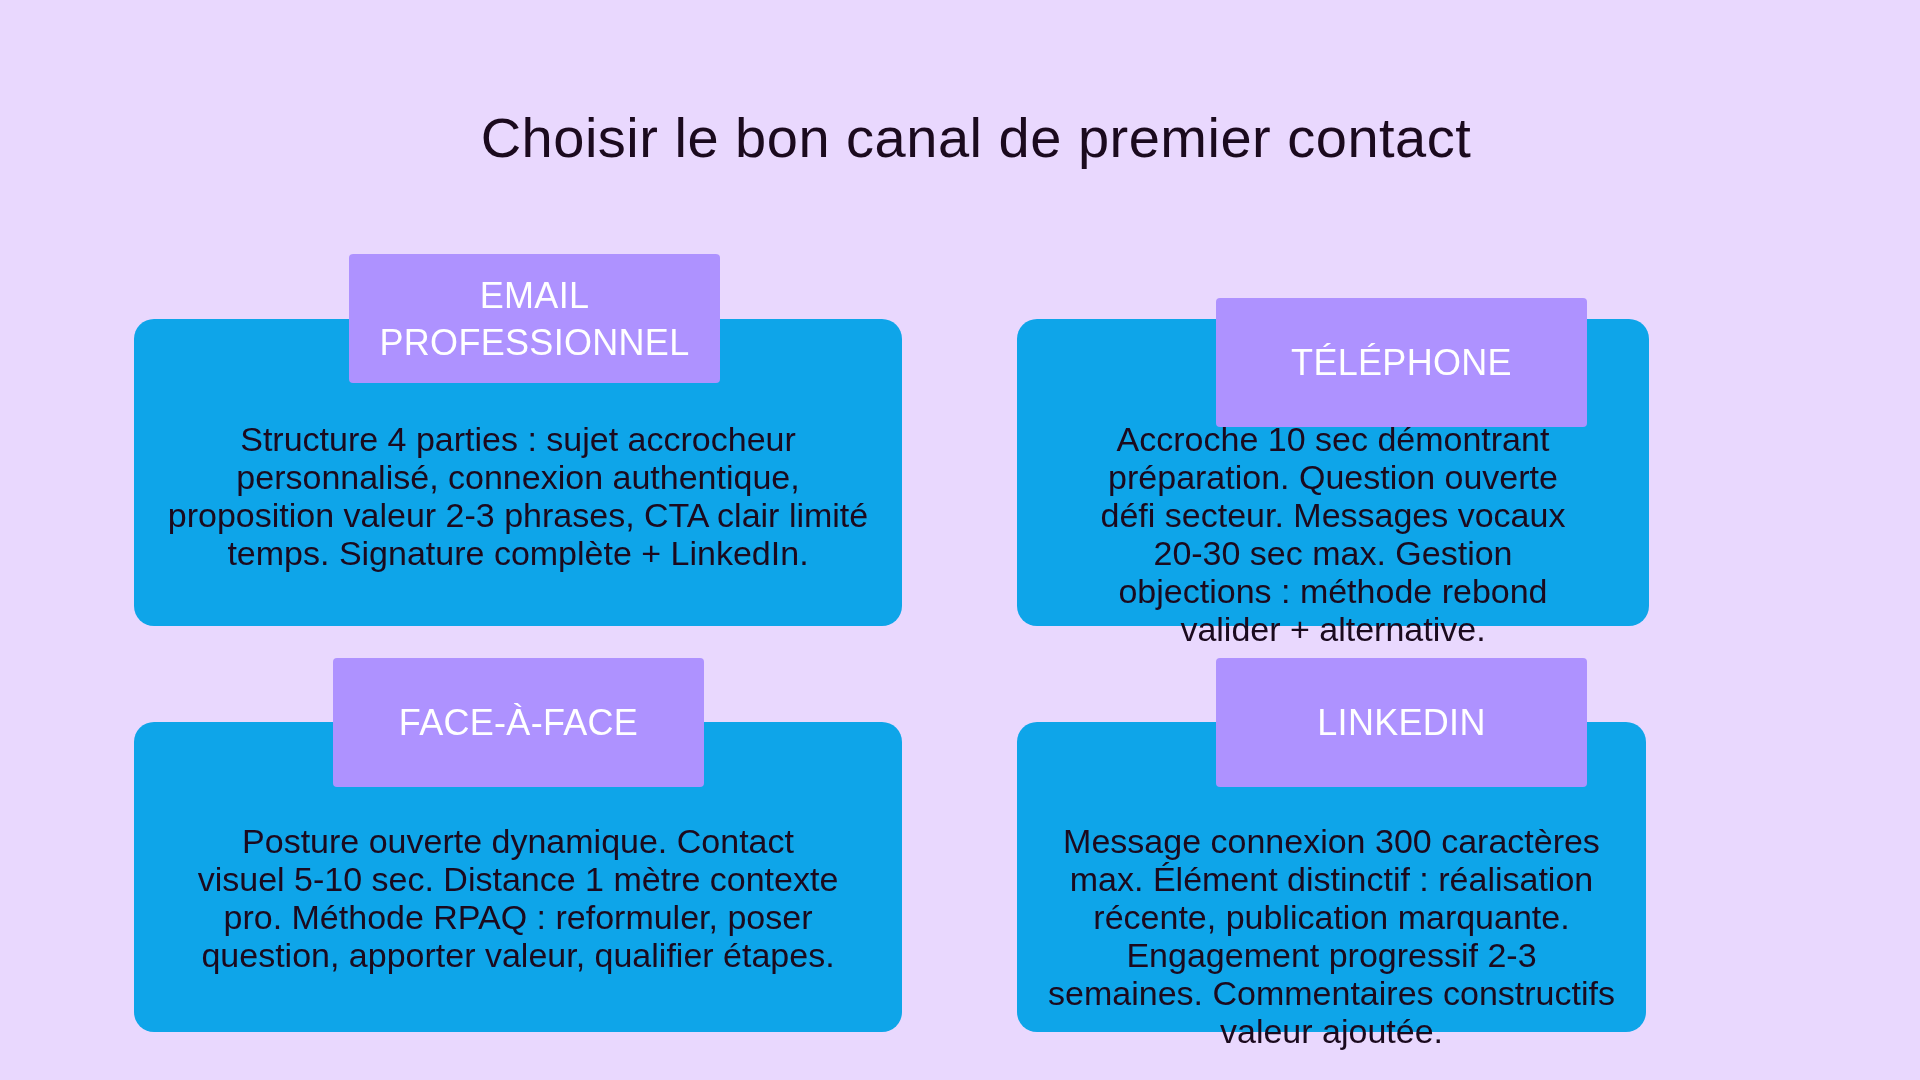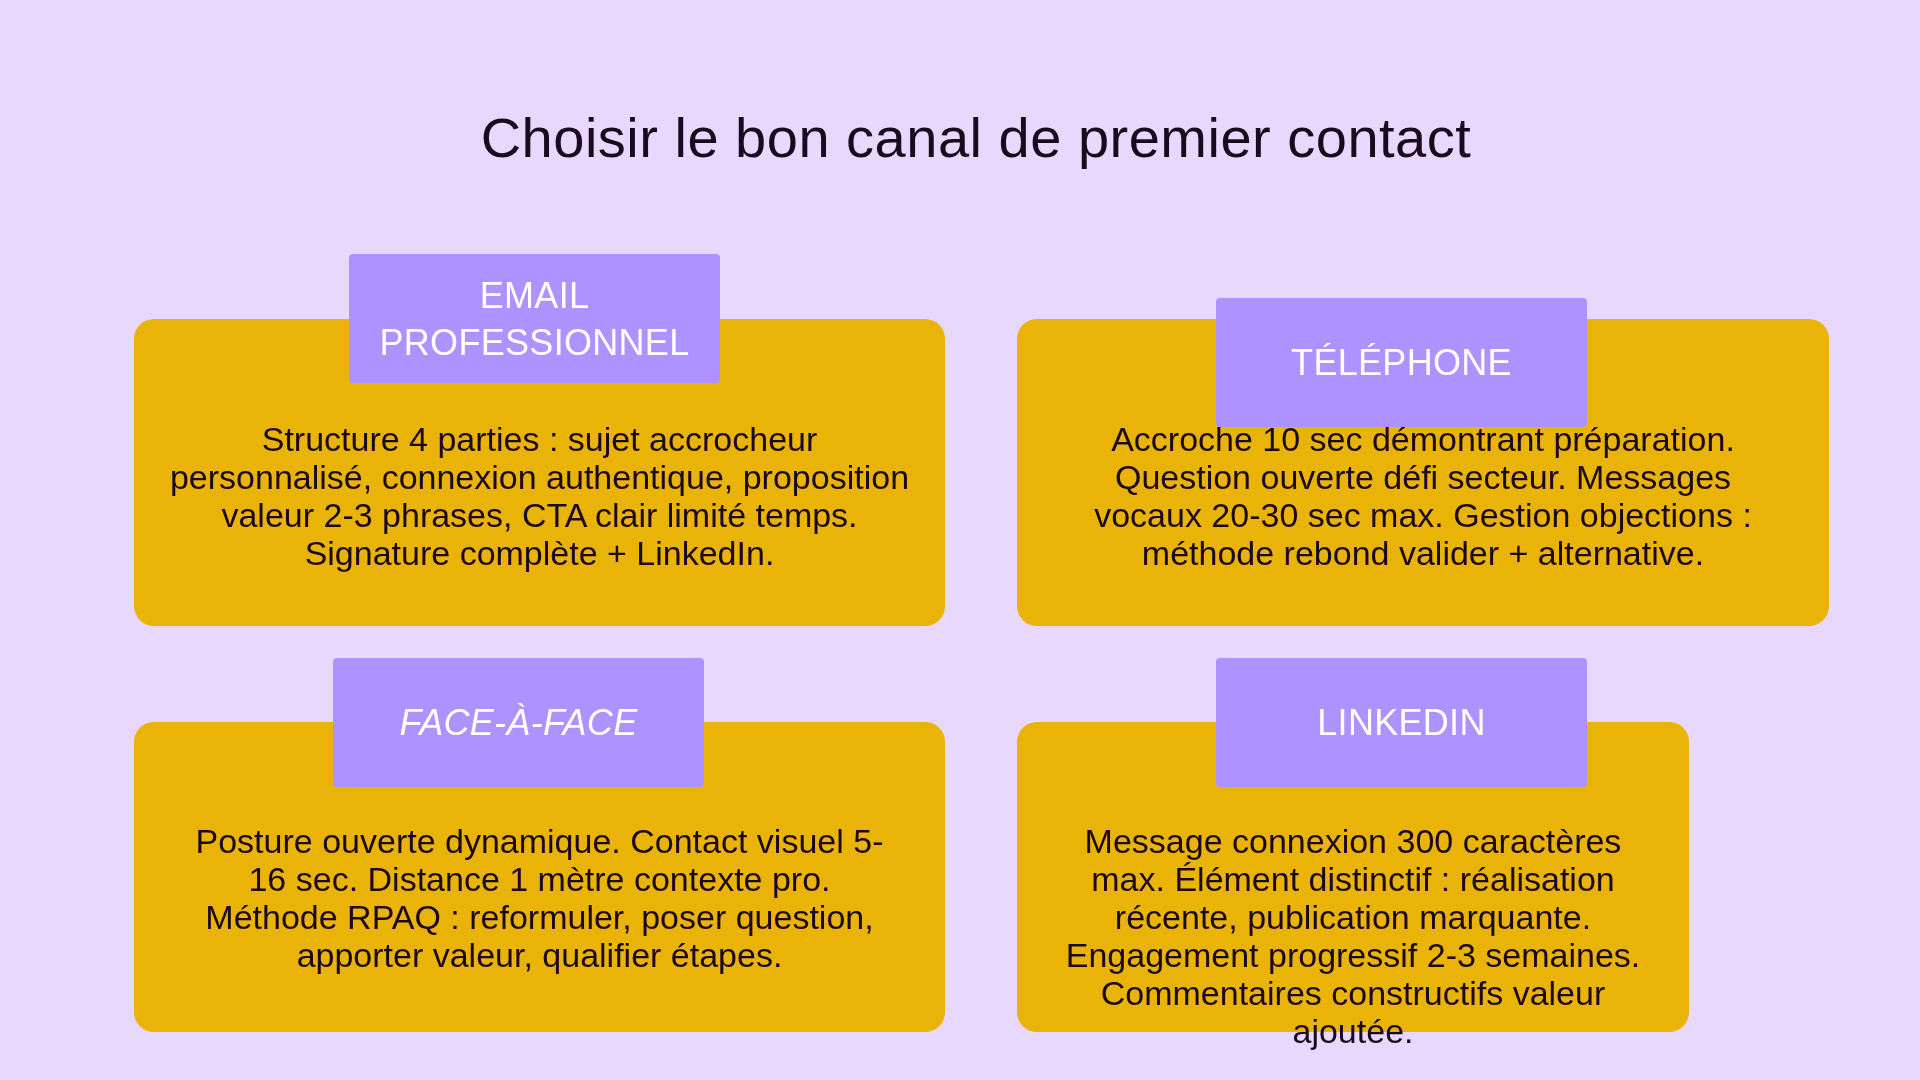--- a/index.html
+++ b/index.html
@@ -22,23 +22,22 @@
       width: 1920px;
       text-align: center;
       font-size: 56px;
       line-height: 100px;
       font-weight: 400;
       letter-spacing: 0.5px;
       margin: 16px;
     }
     .card {
       position: absolute;
-      background: #eab308;
+      background: #0ea5e9;
       border-radius: 20px;
-      padding-left: 43px;
     }
     .card-body {
       position: absolute;
       left: 20px;
       right: 20px;
       text-align: center;
       font-size: 34px;
       line-height: 38px;
       color: #1b0a1e;
     }
@@ -65,31 +64,31 @@
 
 <h1 class="title">Choisir le bon canal de premier contact</h1>
 
 <div class="card" style="left:134px; top:319px; width:768px; height:307px;">
   <div class="card-body" style="top:101px; left:28px; right:28px;">Structure 4 parties : sujet accrocheur personnalisé, connexion authentique, proposition valeur 2-3 phrases, CTA clair limité temps. Signature complète + LinkedIn.</div>
 </div>
 <div class="tab" style="left:349px; top:254px;">
   <span>EMAIL PROFESSIONNEL</span>
 </div>
 
-<div class="card" style="left:1017px; top:319px; width:769px; height:307px;">
+<div class="card" style="left:1017px; top:319px; width:632px; height:307px;">
   <div class="card-body" style="top:101px; left:60px; right:60px;">Accroche 10 sec démontrant préparation. Question ouverte défi secteur. Messages vocaux 20-30 sec max. Gestion objections : méthode rebond valider + alternative.</div>
 </div>
 <div class="tab" style="left:1216px; top:254px;margin-top:44px;">
   <span>TÉLÉPHONE</span>
 </div>
 
 <div class="card" style="left:134px; top:722px; width:768px; height:310px;">
-  <div class="card-body" style="top:100px; left:60px; right:60px;">Posture ouverte dynamique. Contact visuel 5-16 sec. Distance 1 mètre contexte pro. Méthode RPAQ : reformuler, poser question, apporter valeur, qualifier étapes.</div>
+  <div class="card-body" style="top:100px; left:60px; right:60px;">Posture ouverte dynamique. Contact visuel 5-10 sec. Distance 1 mètre contexte pro. Méthode RPAQ : reformuler, poser question, apporter valeur, qualifier étapes.</div>
 </div>
-<div class="tab" style="left:333px; top:658px;font-style:italic;">
+<div class="tab" style="left:333px; top:658px;">
   <span>FACE-À-FACE</span>
 </div>
 
 <div class="card" style="left:1017px; top:722px; width:629px; height:310px;">
   <div class="card-body" style="top:100px; left:28px; right:28px;">Message connexion 300 caractères max. Élément distinctif : réalisation récente, publication marquante. Engagement progressif 2-3 semaines. Commentaires constructifs valeur ajoutée.</div>
 </div>
 <div class="tab" style="left:1216px; top:658px;">
   <span>LINKEDIN</span>
 </div>
 

